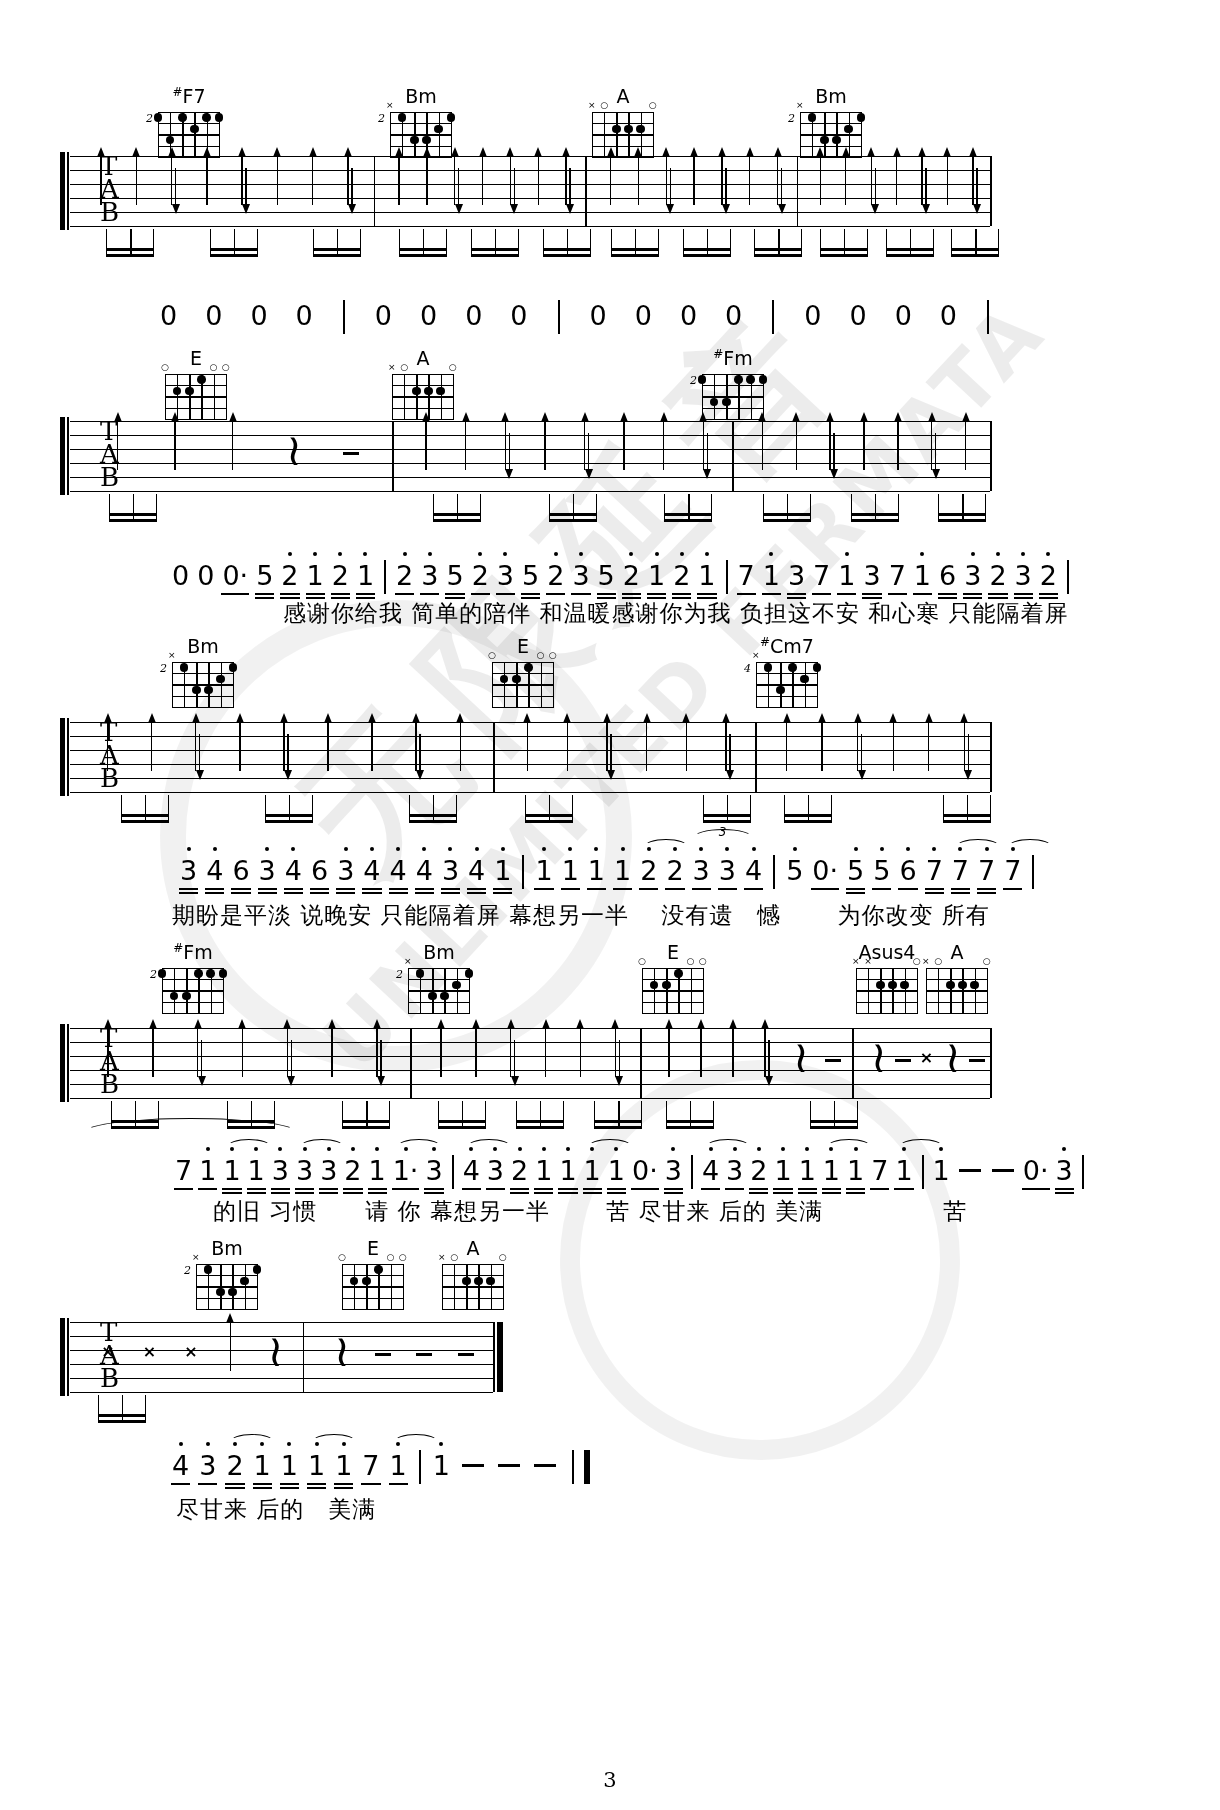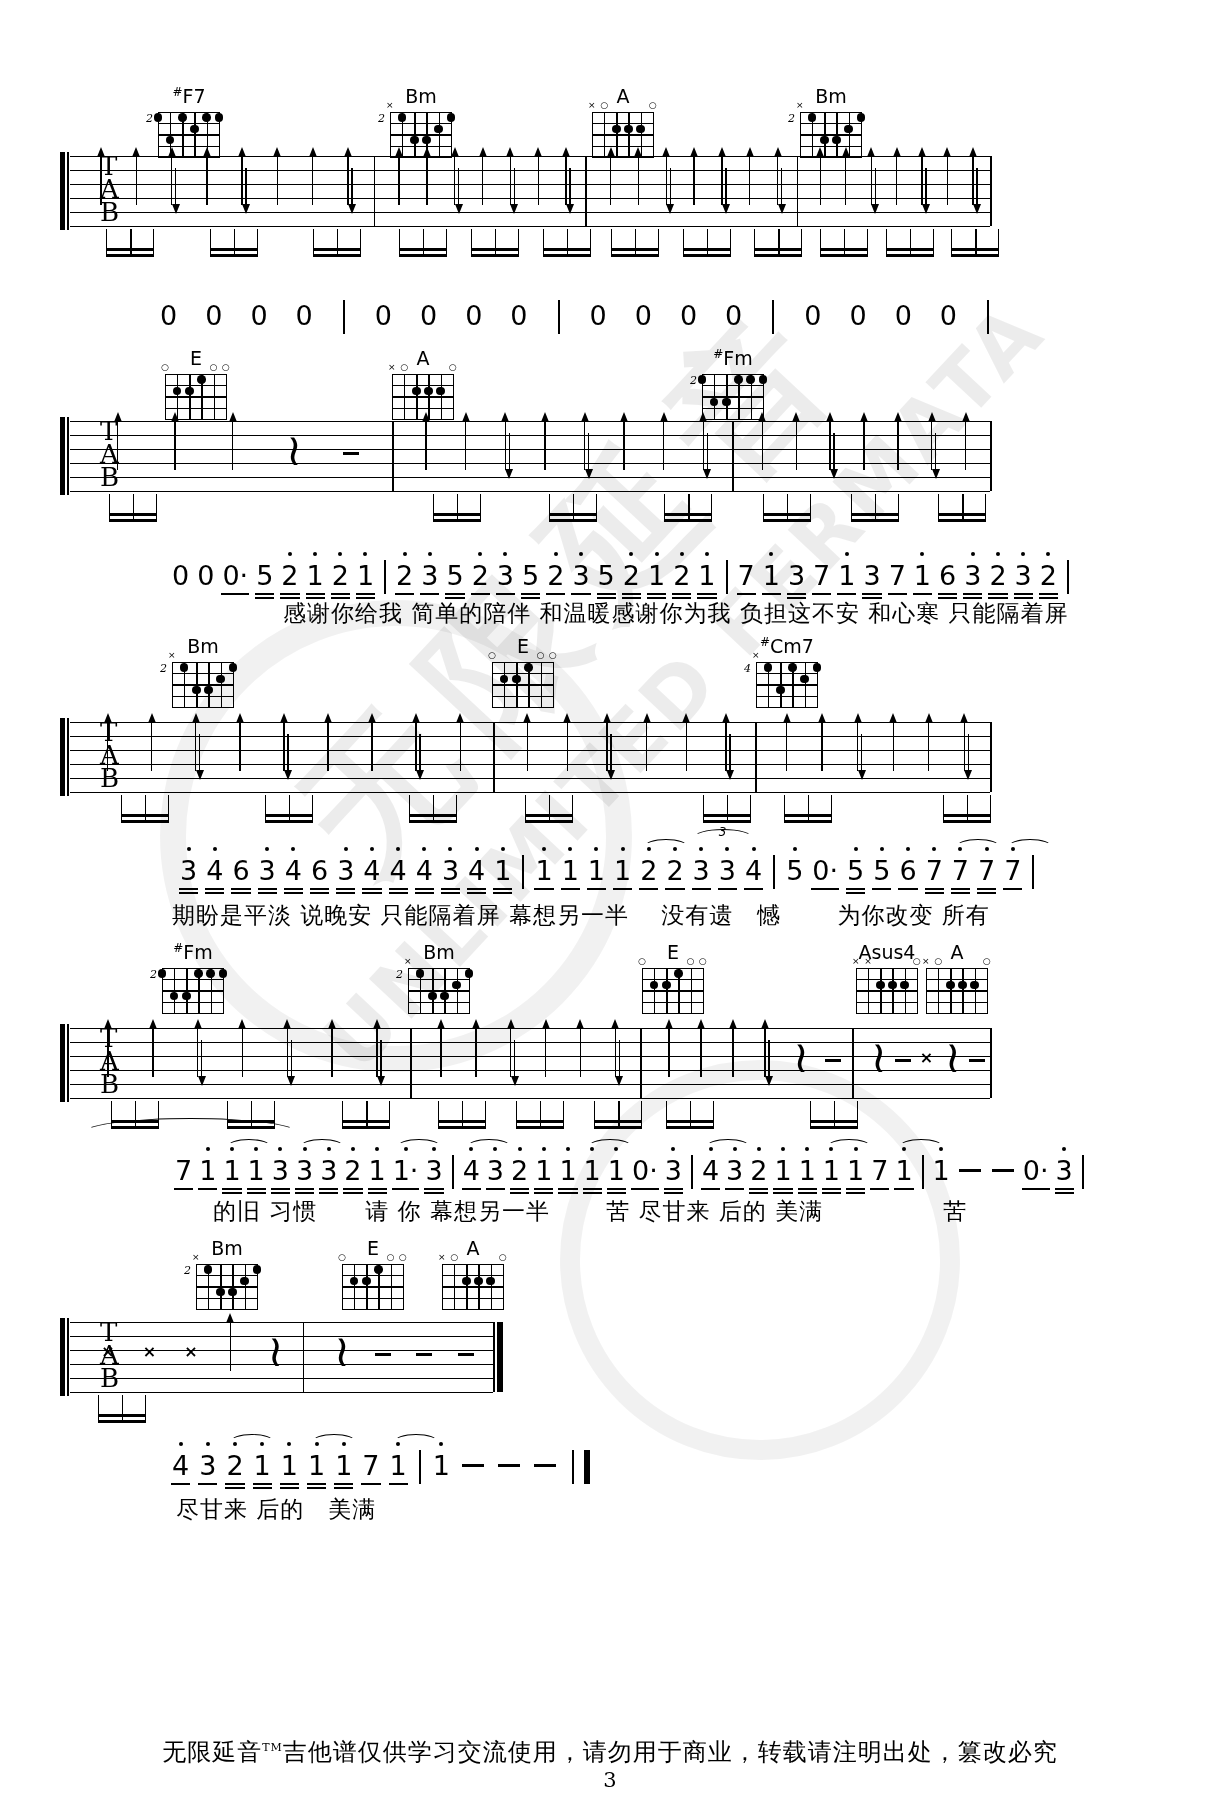--- a/index.html
+++ b/index.html
@@ -972,15 +972,14 @@
           <span class="note">1<i class="hd"></i></span>
           <span class="note dash"></span>
           <span class="note dash"></span>
           <span class="note dash"></span>
           <div class="ndbar"></div>
         </div>
         <div class="lyric" style="left: 176px; top: 1494px;">尽甘来 后的　美满</div>
       </div>
     </div>
 
-  <div class="footer"><span>无限延音</span><sup>TM</sup><span>吉他谱仅供学习交流使用，请勿用于商业，转载请注明出处，篡改必究</span></div>
   <div class="pagenum">3</div>
 </div>
 
 </body></html>

